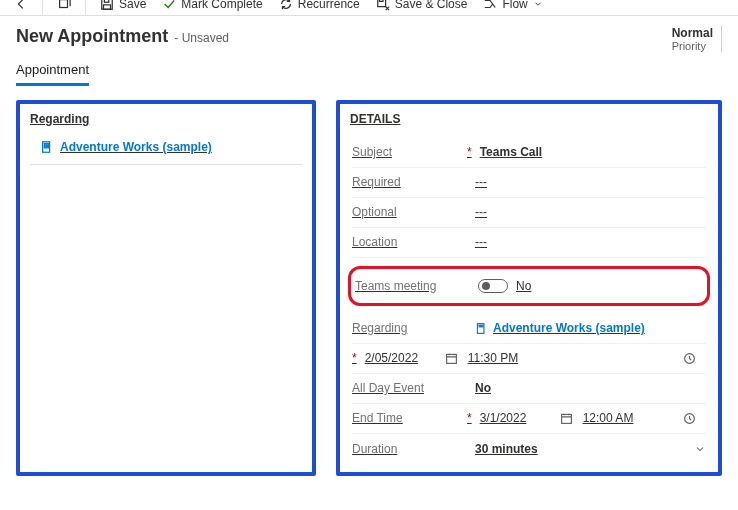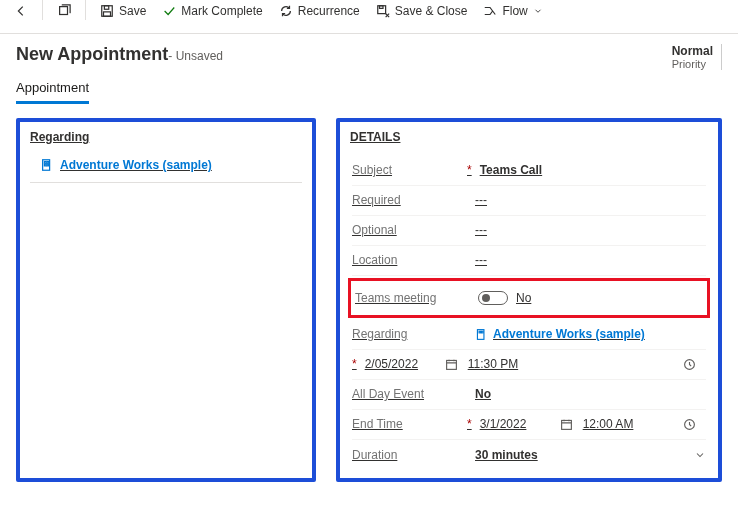--- a/index.html
+++ b/index.html
@@ -1,23 +1,23 @@
 <!DOCTYPE html>
 <html><head>
 <meta charset="utf-8">
 <style>
   * { box-sizing: border-box; margin: 0; padding: 0; font-family: "Segoe UI", Arial, sans-serif; }
   body { background: #fff; color: #323130; width: 738px; height: 510px; overflow: hidden; font-size: 12px; }
-  .toolbar { display: flex; align-items: flex-start; height: 34px; border-bottom: 1px solid #e1dfdd; padding: 0 8px; gap: 4px; }
+  .toolbar { display: flex; align-items: flex-end; height: 16px; border-bottom: 1px solid #e1dfdd; padding: 0 8px; gap: 4px; }
   .tb-divider { width: 1px; height: 20px; background: #e1dfdd; margin: 0 4px; }
   .tb-item { display: flex; align-items: center; gap: 5px; padding: 4px 6px; cursor: pointer; }
   .tb-item svg { display: block; }
   .tb-label { font-size: 12px; color: #323130; }
   .header { display: flex; justify-content: space-between; align-items: flex-start; padding: 10px 16px 6px 16px; }
-  .title-wrap { display: flex; align-items: baseline; }
+  .title-wrap { display: flex; align-items: baseline; gap: 6px; }
   .title { font-size: 18px; font-weight: 600; }
   .unsaved { font-size: 12px; color: #605e5c; }
   .priority { font-size: 12px; }
   .priority .pval { font-weight: 600; }
   .priority .plabel { color: #605e5c; font-size: 11px; }
   .priority-sep { border-right: 1px solid #ccc; padding-right: 8px; }
   .tabbar { padding: 0 16px; border-bottom: 0; }
   .tab { display: inline-block; font-size: 13px; padding: 4px 0 6px 0; border-bottom: 3px solid #0078d4; color: #1b1a19; }
   .content { display: flex; gap: 20px; padding: 14px 16px 0 16px; }
   .panel { border: 4px solid #1d4ed8; border-radius: 2px; text-decoration: underline; }
@@ -34,21 +34,21 @@
   .fval { flex: 1; font-size: 12px; color: #323130; }
   .fval-bold { font-weight: 600; }
   .flink { color: #0078d4; font-weight: 600; display: flex; align-items: center; gap: 5px; cursor: pointer; }
   .datetime-row .fval { display: flex; align-items: center; }
   .dval { width: 80px; }
   .cal-ic, .clk-ic { margin-right: 10px; color: #605e5c; display: flex; align-items: center; }
   .tval { width: 70px; }
   .chev-down { margin-left: auto; color: #605e5c; display: flex; }
   .toggle-pill { width: 30px; height: 14px; border-radius: 8px; border: 1px solid #605e5c; position: relative; background: #fff; margin-right: 8px; }
   .toggle-knob { width: 8px; height: 8px; border-radius: 50%; background: #605e5c; position: absolute; top: 2px; left: 3px; }
-  .highlighted-row { border: 3px solid #e81123; border-radius: 0; margin: 2px -4px; padding: 2px 4px; }
+  .highlighted-row { border: 3px solid #e81123; border-radius: 12px; margin: 8px -4px; padding: 2px 4px; }
   svg { stroke: currentColor; fill: none; stroke-width: 1.4; }
 </style>
 </head>
 <body>
 
 <div class="toolbar">
   <div class="tb-item">
     <svg width="14" height="14" viewBox="0 0 16 16">
         <path d="M10 3 L5 8 L10 13"></path>
       </svg>

